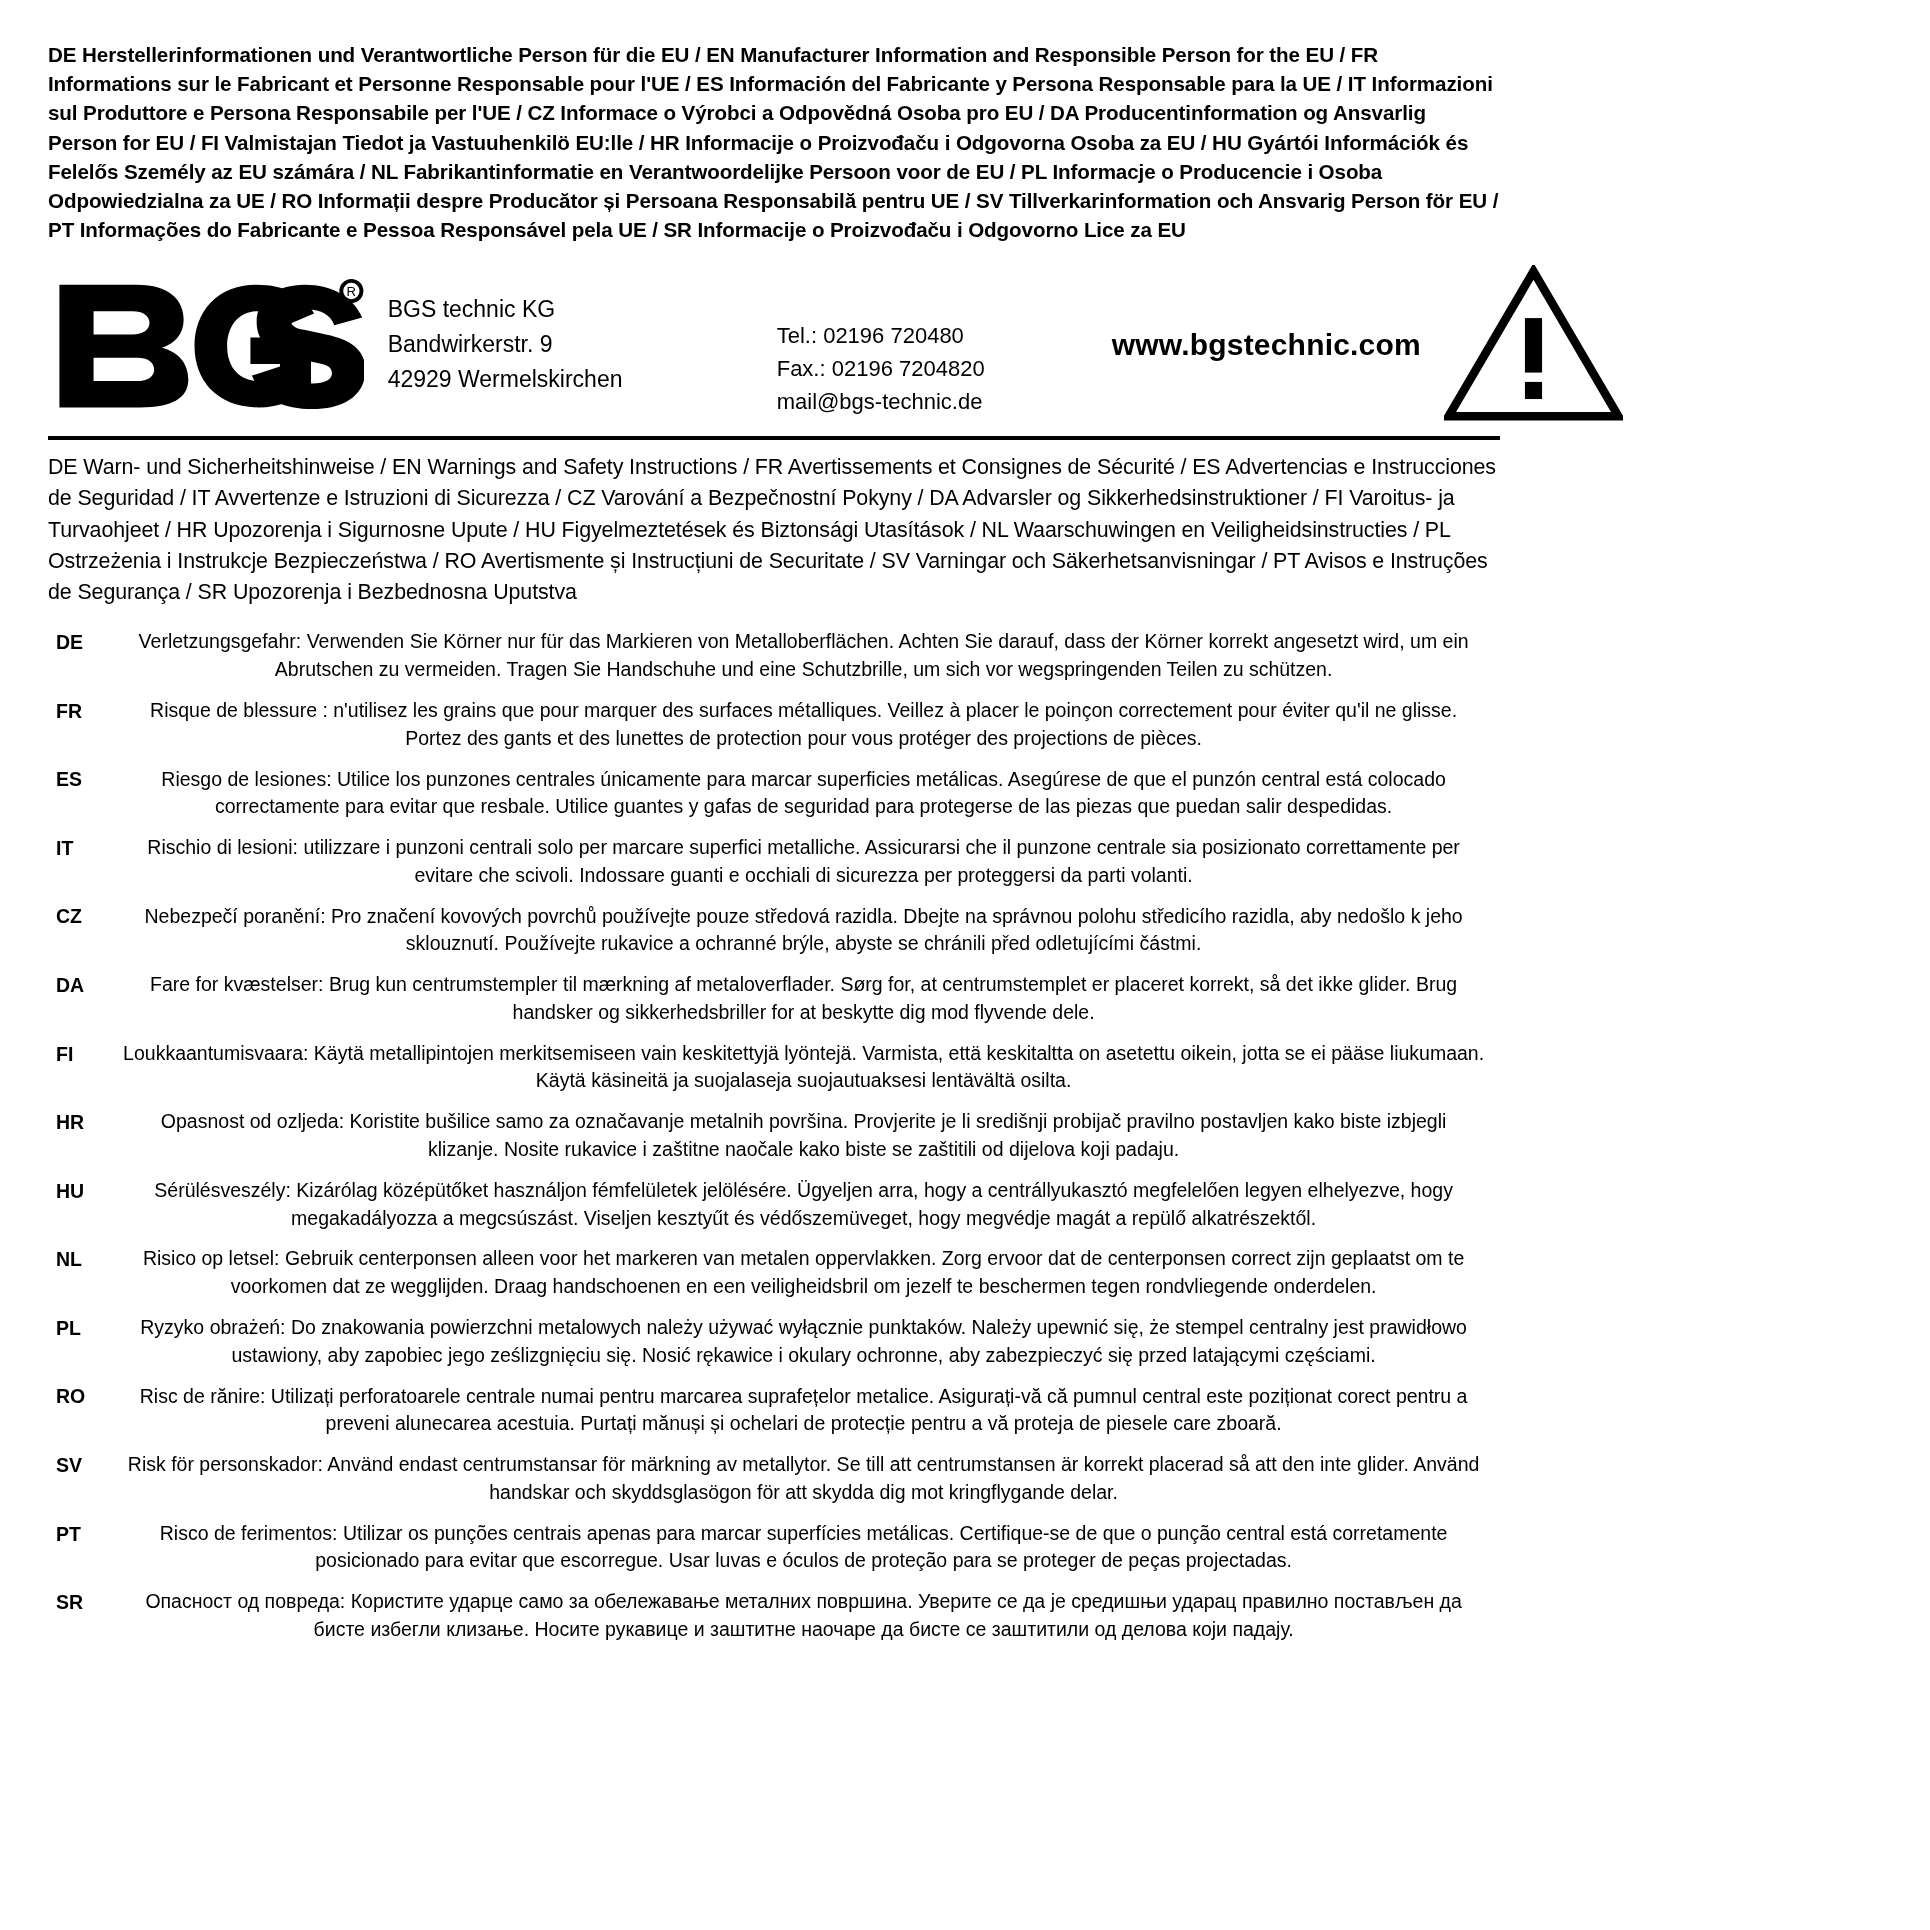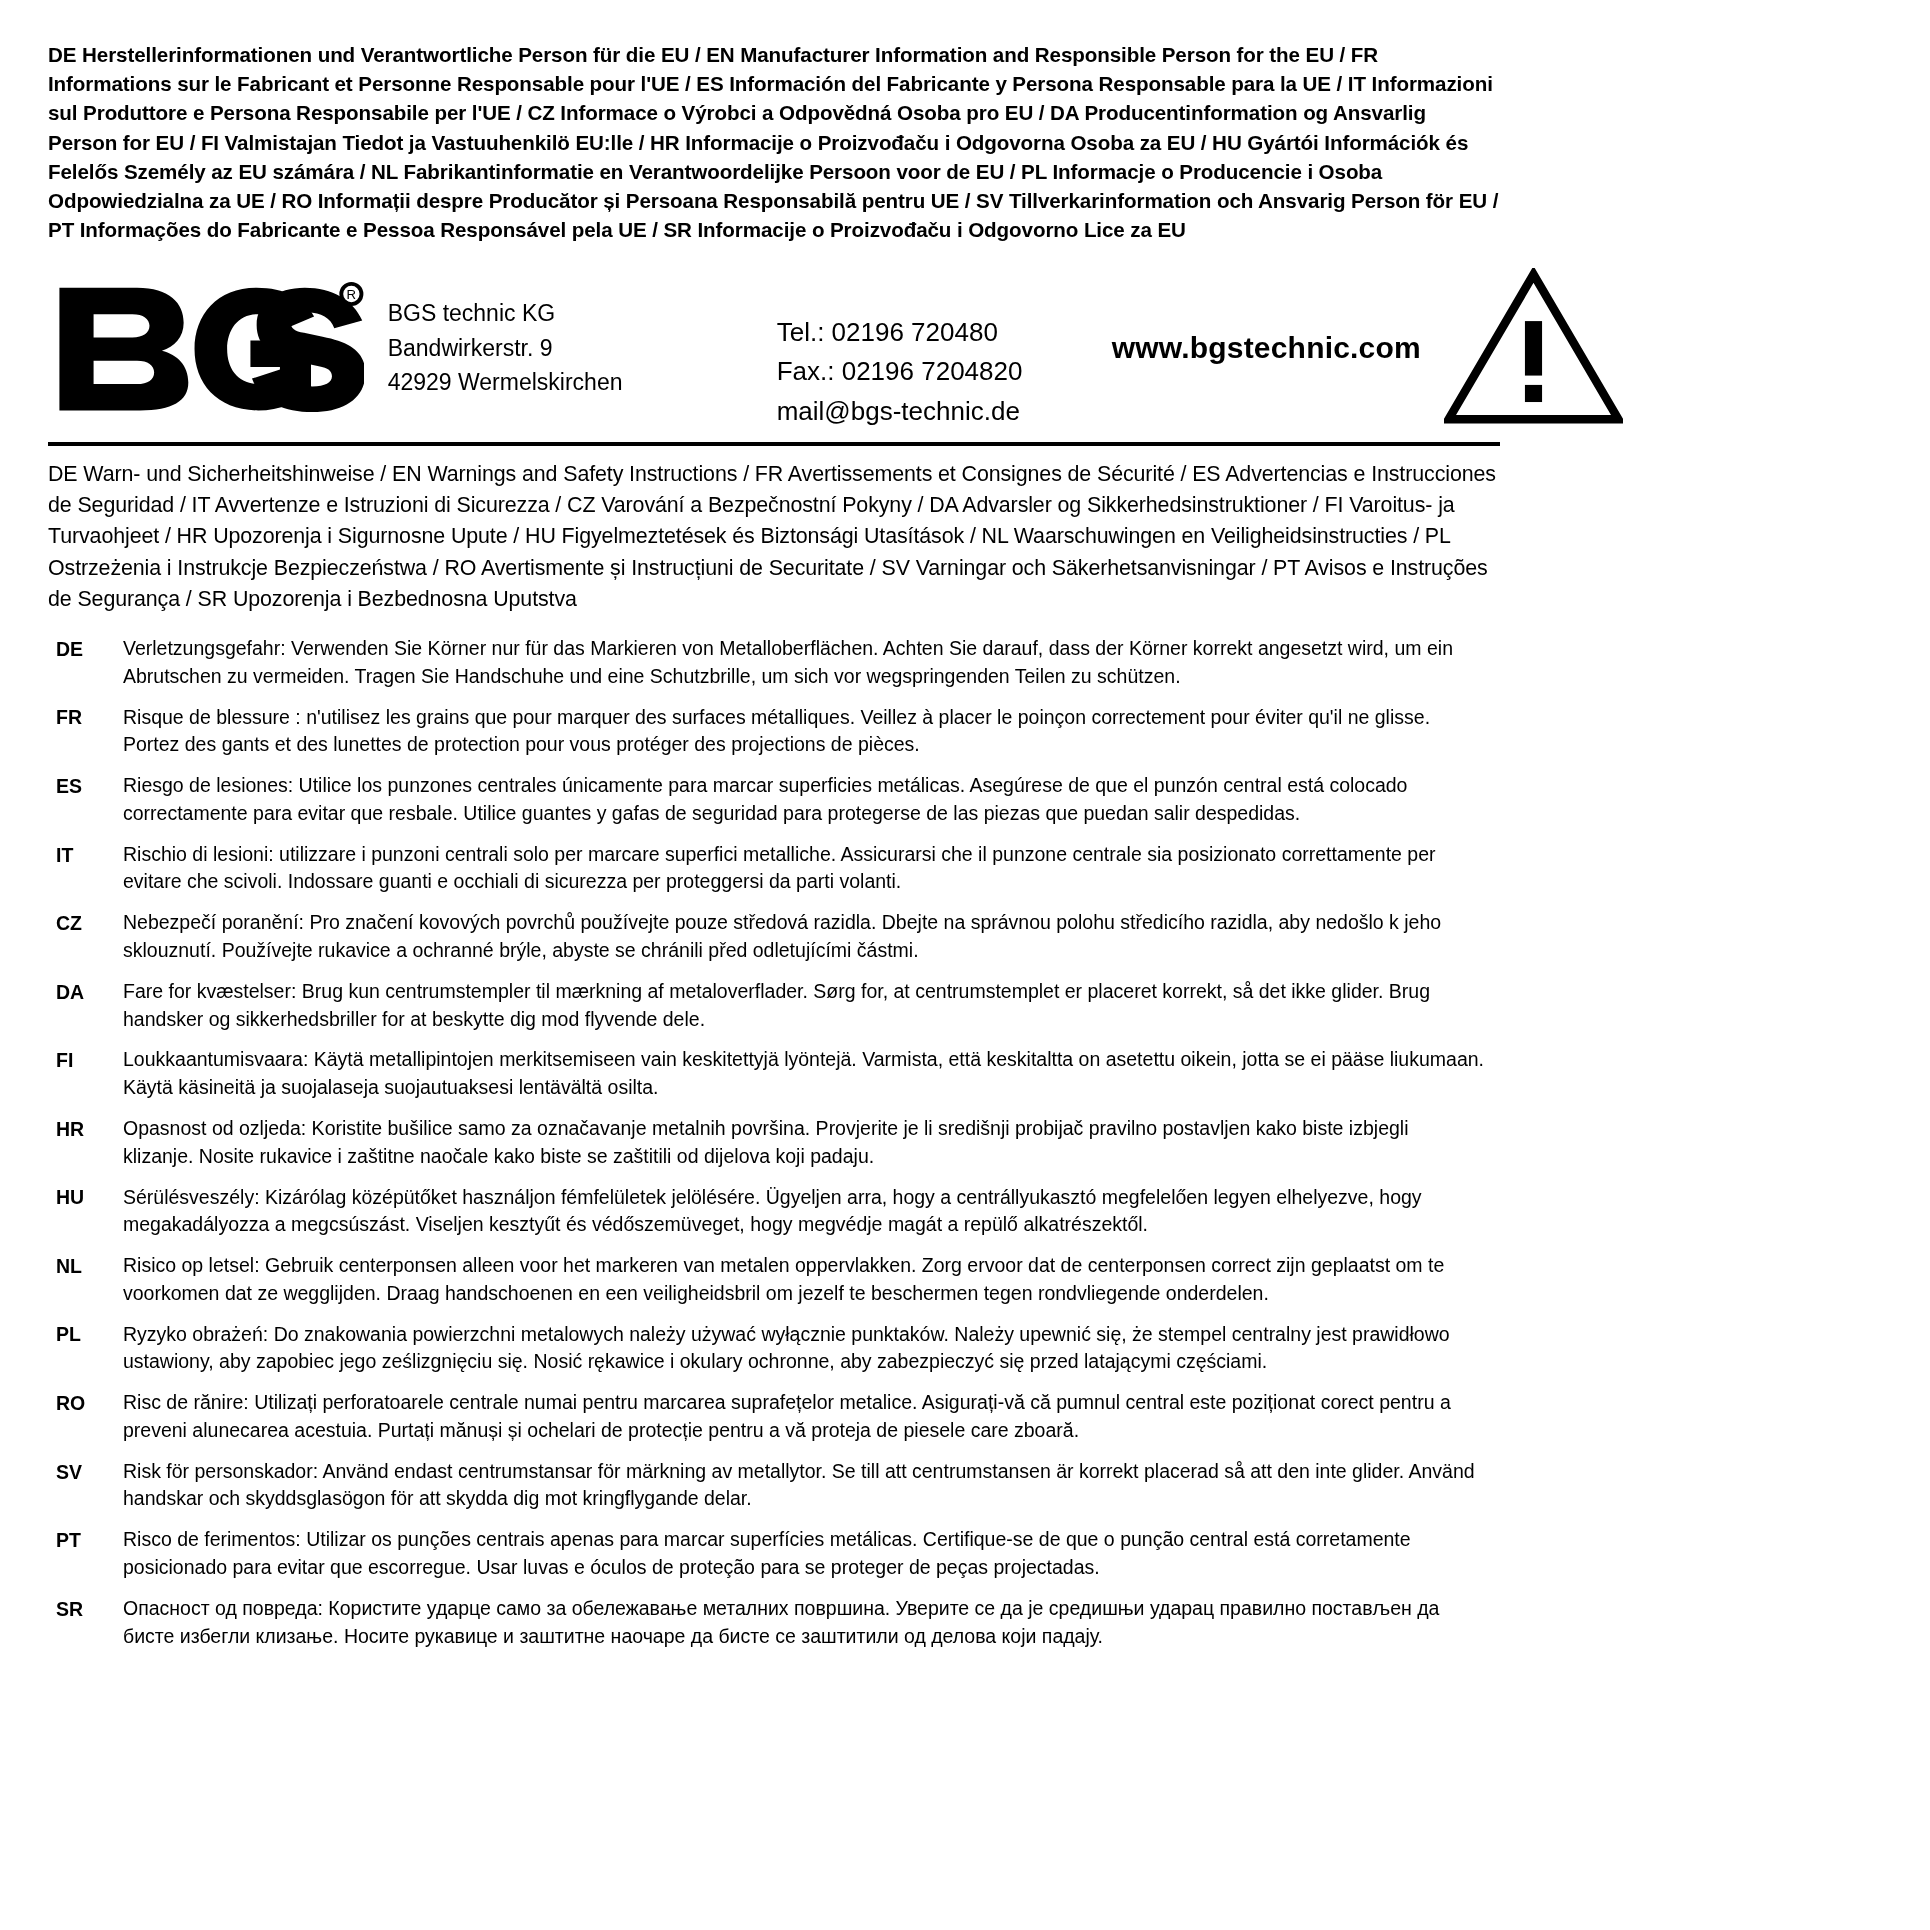--- a/index.html
+++ b/index.html
@@ -49,21 +49,21 @@
   .logo-svg { display: block; }
 
   .addr-col {
     flex: 0 0 389px;
     font-size: 23px;
     line-height: 1.52;
     padding-top: 3.1px;
   }
   .tel-col {
     flex: 0 0 335px;
-    font-size: 26px;
+    font-size: 22px;
     line-height: 1.52;
     padding-top: 3.1px;
     margin-top: 48px;
   }
   .web-col {
     flex: 1 1 auto;
     font-size: 30px;
     font-weight: bold;
     text-align: left;
     padding-top: 3.1px;
@@ -100,21 +100,21 @@
     flex: 0 0 67px;
     font-size: 19.5px;
     font-weight: bold;
     line-height: 1.42;
     padding-top: 0.8px;
   }
   .lang-text {
     flex: 1 1 auto;
     font-size: 19.5px;
     line-height: 1.42;
-    text-align: left;
+    text-align: center;
     padding-right: 7.8px;
   }
 </style>
 </head>
 <body>
 
 <div class="page">
 
   <div class="mfg-heading">DE Herstellerinformationen und Verantwortliche Person für die EU  /  EN Manufacturer Information and Responsible Person for the EU  /  FR Informations sur le Fabricant et Personne Responsable pour l'UE  /  ES Información del Fabricante y Persona Responsable para la UE  /  IT Informazioni sul Produttore e Persona Responsabile per l'UE  /  CZ Informace o Výrobci a Odpovědná Osoba pro EU  /  DA Producentinformation og Ansvarlig Person for EU  /  FI Valmistajan Tiedot ja Vastuuhenkilö EU:lle  /  HR Informacije o Proizvođaču i Odgovorna Osoba za EU  /  HU Gyártói Információk és Felelős Személy az EU számára  /  NL Fabrikantinformatie en Verantwoordelijke Persoon voor de EU  /  PL Informacje o Producencie i Osoba Odpowiedzialna za UE  /  RO Informații despre Producător și Persoana Responsabilă pentru UE  /  SV Tillverkarinformation och Ansvarig Person för EU  /  PT Informações do Fabricante e Pessoa Responsável pela UE  /  SR Informacije o Proizvođaču i Odgovorno Lice za EU</div>
 

